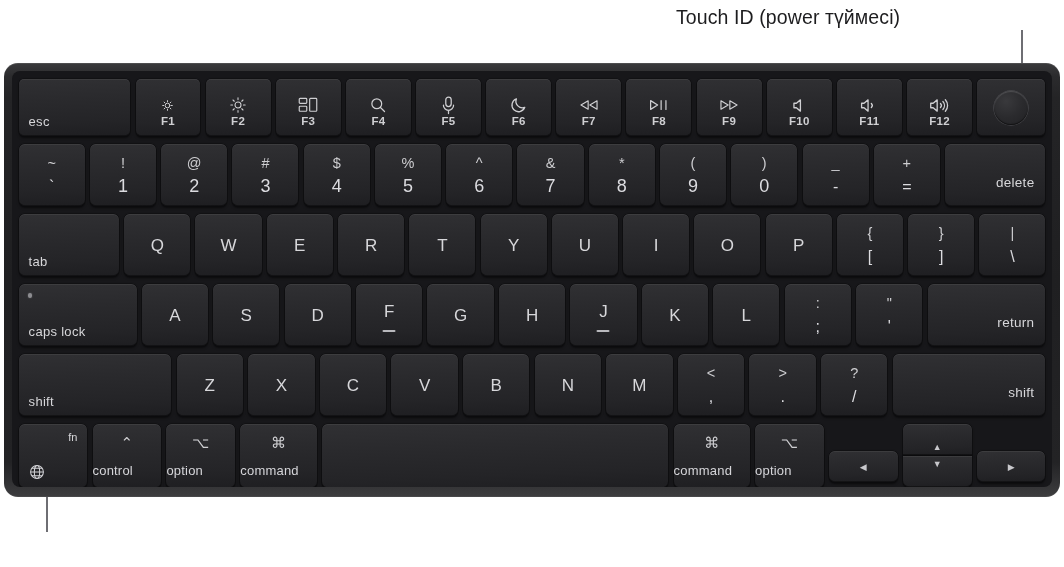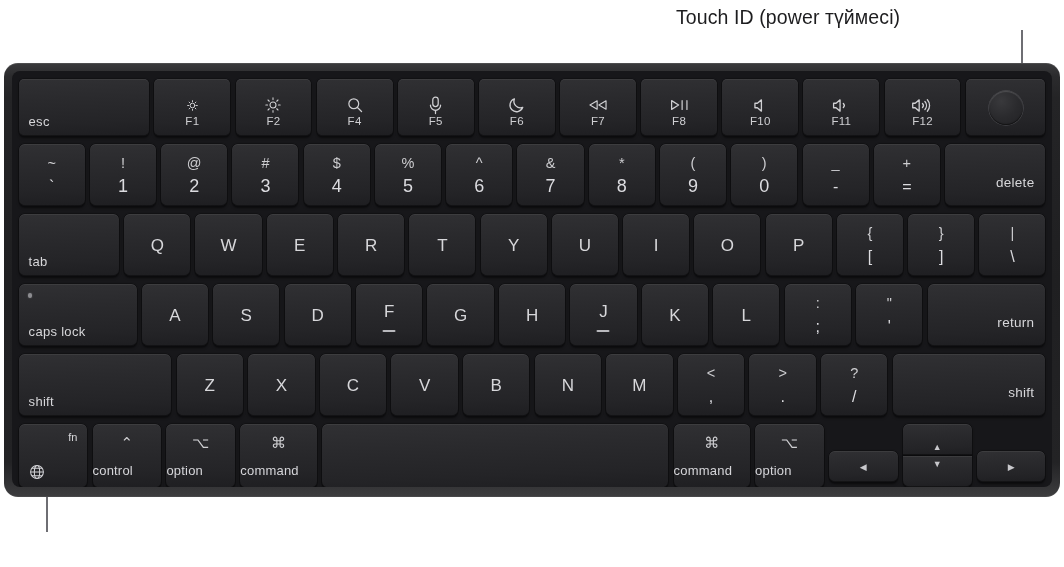--- a/index.html
+++ b/index.html
@@ -92,20 +92,21 @@
   }
   .g-icon-top {
     position: absolute; left: 0; right: 0; top: 16px;
     display: flex; align-items: center; justify-content: center;
     height: 20px;
   }
   .g-label-bottom {
     position: absolute; left: 0; right: 0; bottom: 9px;
     text-align: center; font-size: 11.5px; letter-spacing: 0.3px;
     color: #cfcfd2;
+    font-weight: bold;
   }
   
   .g-upper {
     position: absolute; left: 0; right: 0; top: 12px;
     text-align: center; font-size: 14.5px; line-height: 1; color: #cdcdd0;
   }
   .g-lower {
     position: absolute; left: 0; right: 0; bottom: 11px;
     text-align: center; font-size: 18px; line-height: 1; color: #dcdce0;
   }
@@ -203,20 +204,30 @@
         <div class="key fnkey">
           <span class="g-icon-top">
             <svg width="20" height="20" viewBox="0 0 24 24" fill="none" stroke="#cfcfd2" stroke-width="1.3" stroke-linecap="round">
               <circle cx="12" cy="12" r="3.6" fill="none"></circle>
               <path d="M12 3.4v2.1M12 18.5v2.1M3.4 12h2.1M18.5 12h2.1M6 6l1.5 1.5M16.5 16.5L18 18M18 6l-1.5 1.5M7.5 16.5L6 18"></path>
             </svg>
           </span>
           <span class="g-label-bottom">F2</span>
         </div>
 
+        <div class="key fnkey">
+          <span class="g-icon-top">
+            <svg width="20" height="16" viewBox="0 0 24 19" fill="none" stroke="#cfcfd2" stroke-width="1.4">
+              <rect x="1.5" y="1.5" width="9" height="6" rx="1"></rect>
+              <rect x="1.5" y="11" width="9" height="6" rx="1"></rect>
+              <rect x="14" y="1.5" width="8.5" height="15.5" rx="1"></rect>
+            </svg>
+          </span>
+          <span class="g-label-bottom">F3</span>
+        </div>
 
         <div class="key fnkey">
           <span class="g-icon-top">
             <svg width="18" height="18" viewBox="0 0 22 22" fill="none" stroke="#cfcfd2" stroke-width="1.5" stroke-linecap="round">
               <circle cx="9.5" cy="9.5" r="6"></circle>
               <path d="M14 14l5 5"></path>
             </svg>
           </span>
           <span class="g-label-bottom">F4</span>
         </div>
@@ -254,20 +265,29 @@
         <div class="key fnkey">
           <span class="g-icon-top">
             <svg width="21" height="14" viewBox="0 0 24 16" fill="none" stroke="#cfcfd2" stroke-width="1.4" stroke-linejoin="round" stroke-linecap="round">
               <path d="M3 3l8 5-8 5z"></path>
               <path d="M15 3v10M20.5 3v10"></path>
             </svg>
           </span>
           <span class="g-label-bottom">F8</span>
         </div>
 
+        <div class="key fnkey">
+          <span class="g-icon-top">
+            <svg width="22" height="14" viewBox="0 0 26 16" fill="none" stroke="#cfcfd2" stroke-width="1.4" stroke-linejoin="round">
+              <path d="M3.5 3L12 8l-8.5 5z"></path>
+              <path d="M14 3l8.5 5L14 13z"></path>
+            </svg>
+          </span>
+          <span class="g-label-bottom">F9</span>
+        </div>
 
         <div class="key fnkey">
           <span class="g-icon-top">
             <svg width="14" height="15" viewBox="0 0 14 16" fill="none" stroke="#cfcfd2" stroke-width="1.4" stroke-linejoin="round">
               <path d="M8.5 2L4.2 5.6H1.6v4.8h2.6L8.5 14z"></path>
             </svg>
           </span>
           <span class="g-label-bottom">F10</span>
         </div>
 

